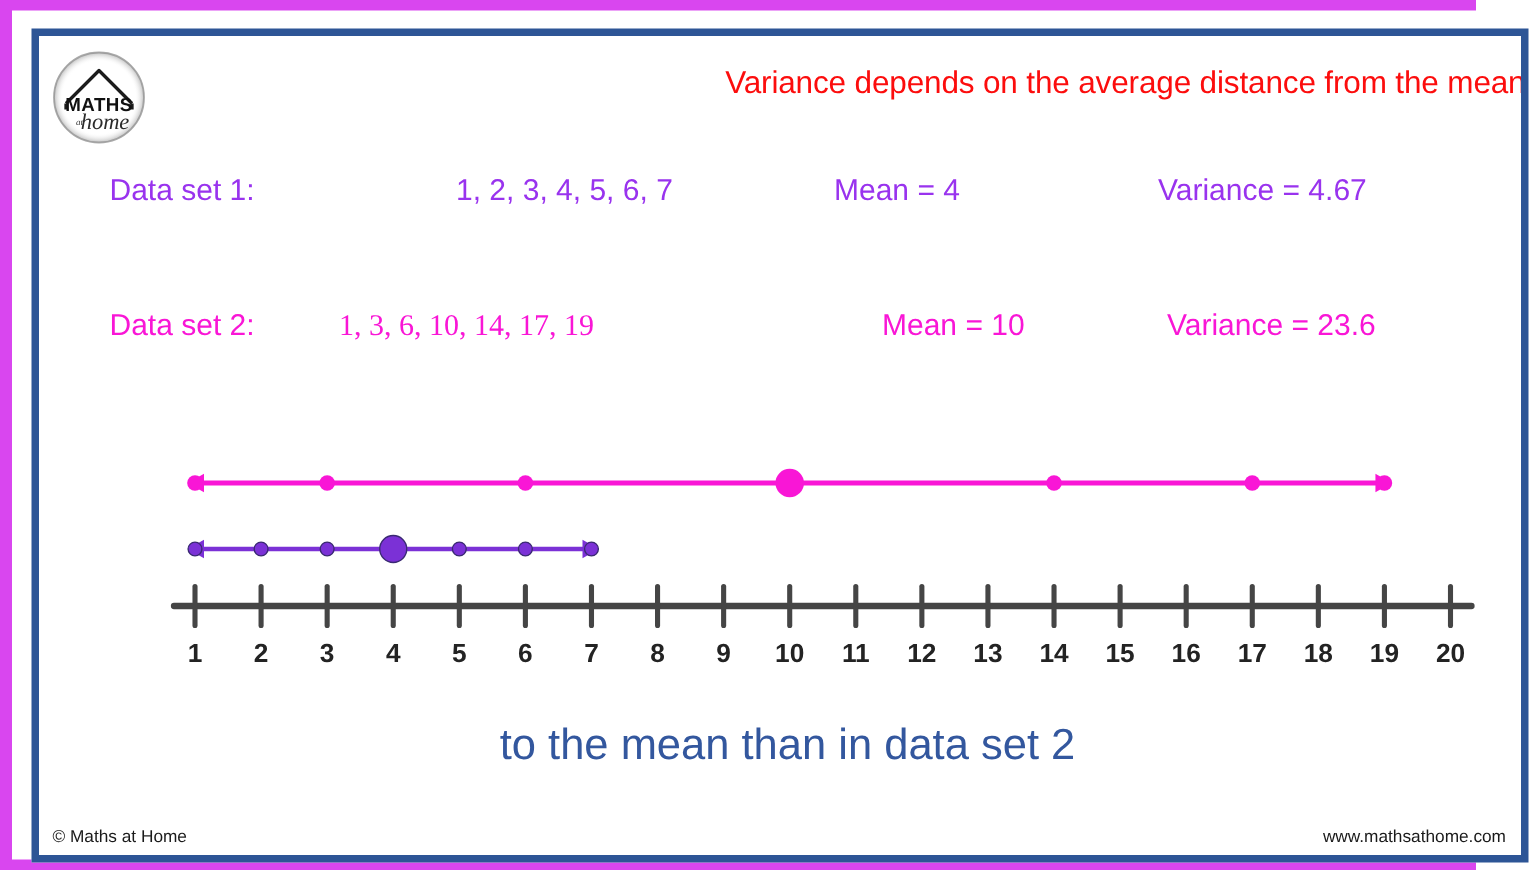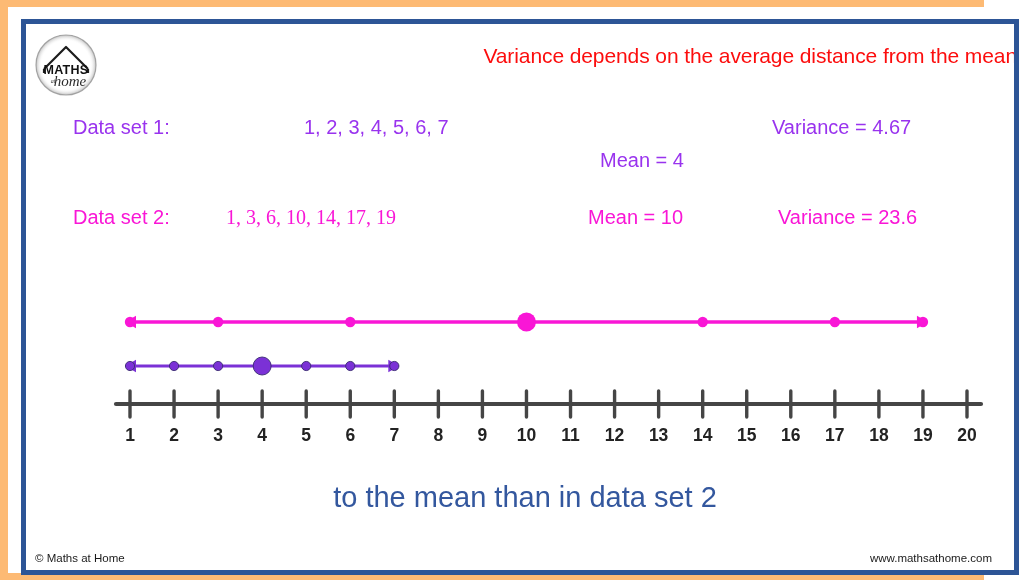--- a/index.html
+++ b/index.html
@@ -13,21 +13,21 @@
     font-family: "Liberation Sans", sans-serif;
     overflow: hidden;
   }
 
   
   #slide-outer {
     position: absolute;
     left: 0; top: 0;
     width: 984px;
     height: 580px;
-    background: #fdba74;
+    background: #d946ef;
     box-sizing: border-box;
   }
 
   
   #slide-midframe {
     position: absolute;
     left: 8px; top: 7px;
     width: 1008px;
     height: 566px;
     background: #ffffff;
@@ -84,21 +84,21 @@
     font-size: 20px;
     white-space: nowrap;
   }
   #row1 { top: 92px; color: #9933ee; }
   #row2 { top: 182px; color: #f916d6; }
 
   .cell { position: absolute; top: 0; }
 
   #row1 .c-label  { left: 47px; }
   #row1 .c-values { left: 278px; }
-  #row1 .c-mean   { left: 574px; margin-top: 33px; }
+  #row1 .c-mean   { left: 530px; }
   #row1 .c-var    { left: 746px; }
 
   #row2 .c-label  { left: 47px; }
   #row2 .c-values { left: 200px; font-family: Liberation Serif, serif; }
   #row2 .c-mean   { left: 562px; }
   #row2 .c-var    { left: 752px; }
 
   
   #numberline {
     position: absolute;
@@ -123,21 +123,21 @@
   
   #footer-left {
     position: absolute;
     left: 9px;
     bottom: 6px;
     font-size: 11.5px;
     color: #1a1a1a;
   }
   #footer-right {
     position: absolute;
-    right: 22px;
+    right: 10px;
     bottom: 6px;
     font-size: 11.5px;
     color: #1a1a1a;
   }
 </style>
 </head>
 <body>
 
 <div id="slide-outer">
   <div id="slide-midframe">

